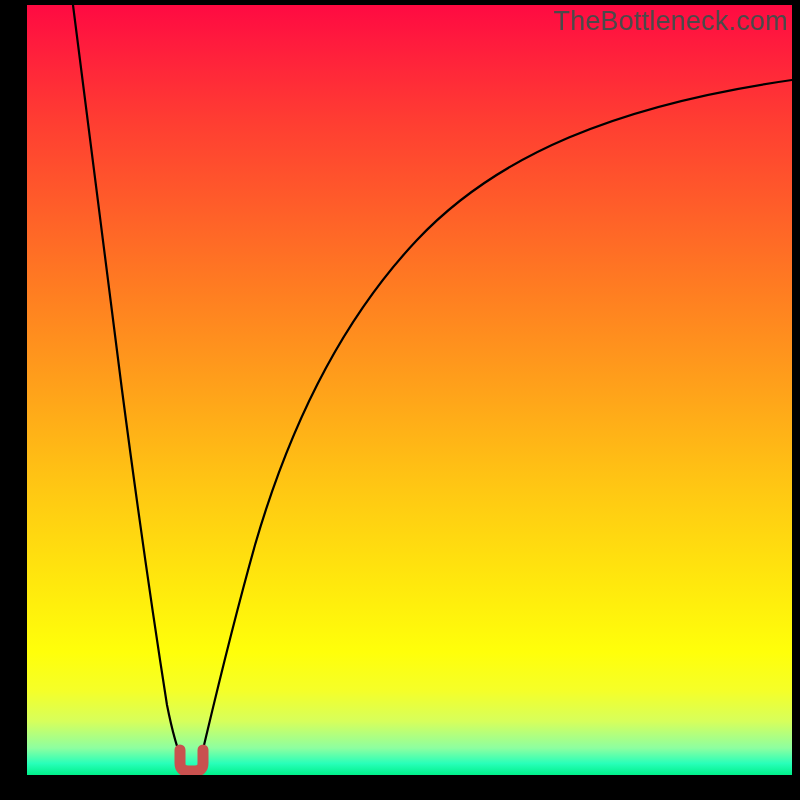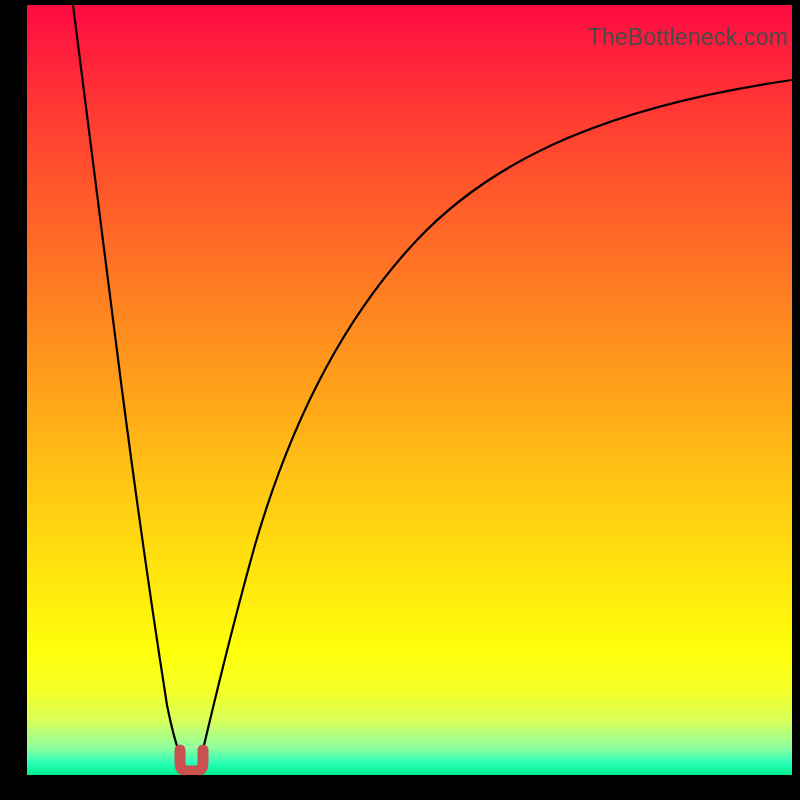--- a/index.html
+++ b/index.html
@@ -52,24 +52,24 @@
   }
   .curve {
     position: absolute;
     left: 0;
     top: 0;
     width: 765px;
     height: 770px;
   }
   .watermark {
     position: absolute;
-    top: 24px;
+    top: 6px;
     right: 12px;
     color: #4a4a4a;
-    font-size: 23px;
+    font-size: 27px;
     font-weight: 500;
     letter-spacing: 0.2px;
     user-select: none;
   }
 </style>
 </head>
 <body>
 
 <div class="frame">
   <div class="plot">

